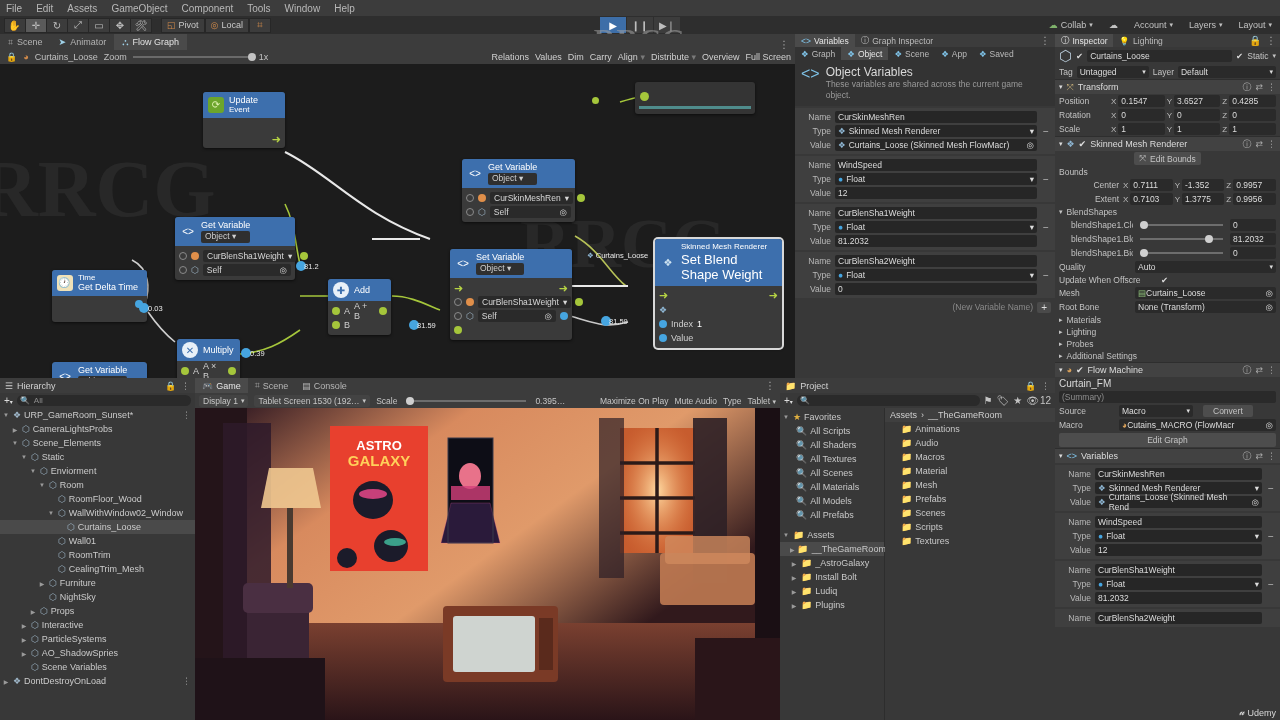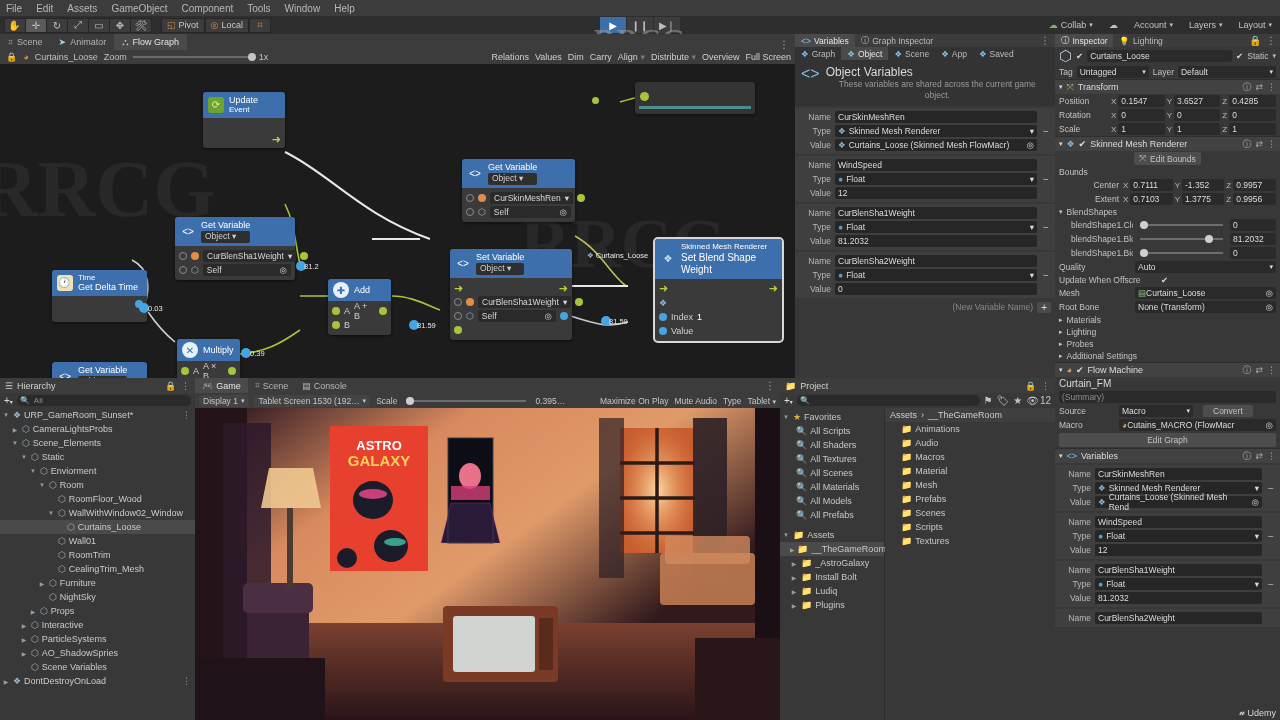--- a/index.html
+++ b/index.html
@@ -80,21 +80,21 @@
   
   .varpanel { position:absolute; left:795px; top:34px; width:260px; height:344px;
     background:#383838; }
   .vp-tabs { height:13px; background:#3c3c3c; display:flex; align-items:center; }
   .vp-tab { padding:0 6px; font-size:8.5px; display:flex; align-items:center; gap:3px;
     height:13px; color:#bbb; }
   .vp-tab.active { background:#4a4a4a; color:#e6e6e6; }
   .vp-tabs2 { height:13px; background:#333; display:flex; align-items:center; }
   .vp-head { background:#333; padding:5px 6px; display:flex; gap:6px; }
   .vp-head .t { font-size:12px; color:#d9d9d9; }
-  .vp-head .d { font-size:8.5px; color:#9a9a9a; line-height:1.3;text-align:center; }
+  .vp-head .d { font-size:8.5px; color:#9a9a9a; line-height:1.3; }
   .varblock { background:#3f3f3f; margin:2px 0; padding:2px 4px; }
   .varrow { display:flex; align-items:center; gap:4px; height:14px; }
   .varrow .lbl { width:32px; font-size:8.5px; color:#b9b9b9; text-align:right; }
   .varrow .inp { flex:1; background:#262626; border-radius:2px; height:12px;
     display:flex; align-items:center; padding:0 3px; font-size:8.5px; color:#ddd; gap:3px; }
   .minus { color:#bbb; font-size:10px; width:10px; text-align:center; }
 
   
   .insp { position:absolute; left:1055px; top:34px; width:225px; height:686px;
     background:#383838; overflow:hidden; }
@@ -468,21 +468,21 @@
         <span style="color:#8fb7d4;">❖</span>
         <span>Curtains_Loose</span>
       </div>
 
       <div class="node selected" style="left:655px; top:175px; width:127px;">
         <div class="hdr" style="flex-direction:column; align-items:flex-start; gap:0;">
           <div style="display:flex; align-items:center; gap:5px;">
             <span class="ico" style="color:#cfe4f2;">❖</span>
             <span style="display:flex; flex-direction:column; line-height:1.2; font-size:8px;">
               <span>Skinned Mesh Renderer</span>
-              <span style="font-size:10px;">Set Blend Shape Weight</span>
+              <span style="font-size:13px;">Set Blend Shape Weight</span>
             </span>
           </div>
         </div>
         <div class="body">
           <div class="row">
             <span class="arrowg">➜</span>
             <span class="arrowg" style="margin-left:auto;">➜</span>
           </div>
           <div class="row">
             <span style="color:#8fb7d4;">❖</span>

